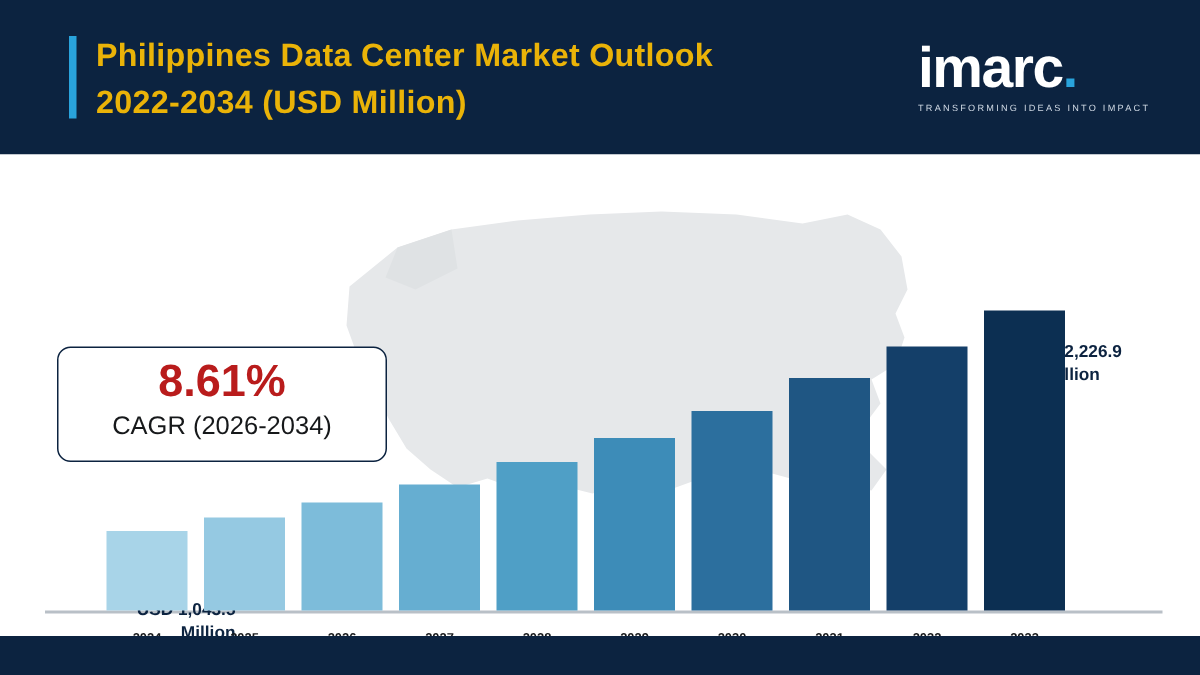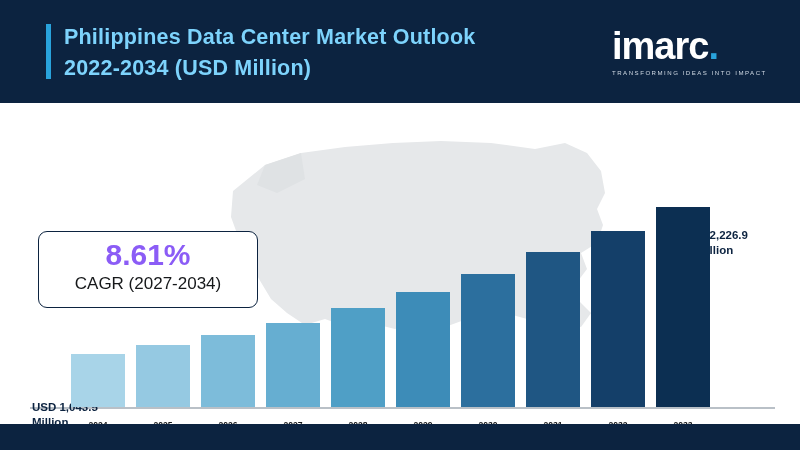--- a/index.html
+++ b/index.html
@@ -16,21 +16,21 @@
   .header{
     position:absolute;left:0;top:0;width:800px;height:103px;
     background:#0c2340;
   }
   .header-accent{
     position:absolute;left:46px;top:24px;width:5px;height:55px;
     background:#29a3dc;
   }
   .header-title{
     position:absolute;left:64px;top:22px;width:560px;
-    color:#7dd3fc;font-size:21.5px;font-weight:bold;line-height:31px;
+    color:#eab308;font-size:21.5px;font-weight:bold;line-height:31px;
     letter-spacing:.2px;
   }
   .header-title .l2{display:block;}
 
   .logo{
     position:absolute;right:28px;top:26px;width:160px;text-align:left;
   }
   .logo-mark{
     font-size:38px;font-weight:bold;color:#ffffff;letter-spacing:-1px;
     line-height:40px;
@@ -49,30 +49,30 @@
     opacity:1;
   }
 
   
   .cagr-box{
     position:absolute;left:38px;top:128px;width:218px;height:75px;
     border:1.6px solid #0c2340;border-radius:9px;background:#ffffff;
     text-align:center;
   }
   .cagr-value{
-    font-size:30px;font-weight:bold;color:#8b5cf6;line-height:36px;margin-top:5px;
+    font-size:30px;font-weight:bold;color:#b91c1c;line-height:36px;margin-top:5px;
   }
   .cagr-label{
     font-size:17px;color:#16181a;line-height:22px;
   }
 
   
   .callout{
     position:absolute;font-size:11.5px;font-weight:bold;color:#0c2340;
-    line-height:15px;text-align:left;
+    line-height:15px;text-align:right;
   }
   .callout-first{left:32px;top:297px;width:125px;}
   .callout-last{left:640px;top:125px;width:150px;text-align:center;}
 
   
   .chart{
     position:absolute;left:0;top:103px;width:800px;height:347px;
   }
   .axis-line{
     position:absolute;left:30px;top:304px;width:745px;height:1.5px;background:#b9c0c7;
@@ -113,21 +113,21 @@
       <path fill="#e6e8ea" d="M28,78 L60,52 L96,40 L140,34 L188,30 L236,28 L286,30 L330,36 L360,30 L382,40 L396,58
         L400,80 L392,96 L398,112 L392,130 L376,140 L382,156 L370,172 L352,178 L340,196 L322,206 L300,200
         L284,210 L262,206 L240,214 L214,208 L190,216 L166,210 L142,214 L120,206 L100,212 L82,200
         L66,186 L54,166 L44,146 L34,126 L26,104 Z"></path>
       <path fill="#e6e8ea" d="M352,182 L372,186 L386,200 L376,214 L356,210 L344,196 Z"></path>
       <path fill="#dfe2e4" d="M60,52 L96,40 L100,66 L72,80 L52,72 Z"></path>
     </svg>
 
     <div class="cagr-box">
       <div class="cagr-value">8.61%</div>
-      <div class="cagr-label">CAGR (2027-2034)</div>
+      <div class="cagr-label">CAGR (2026-2034)</div>
     </div>
   </div>
 
   <div class="chart">
     <div class="axis-line"></div>
 
     <div class="callout callout-first">
       <div>USD 1,043.5</div>
       <div>Million</div>
     </div>

